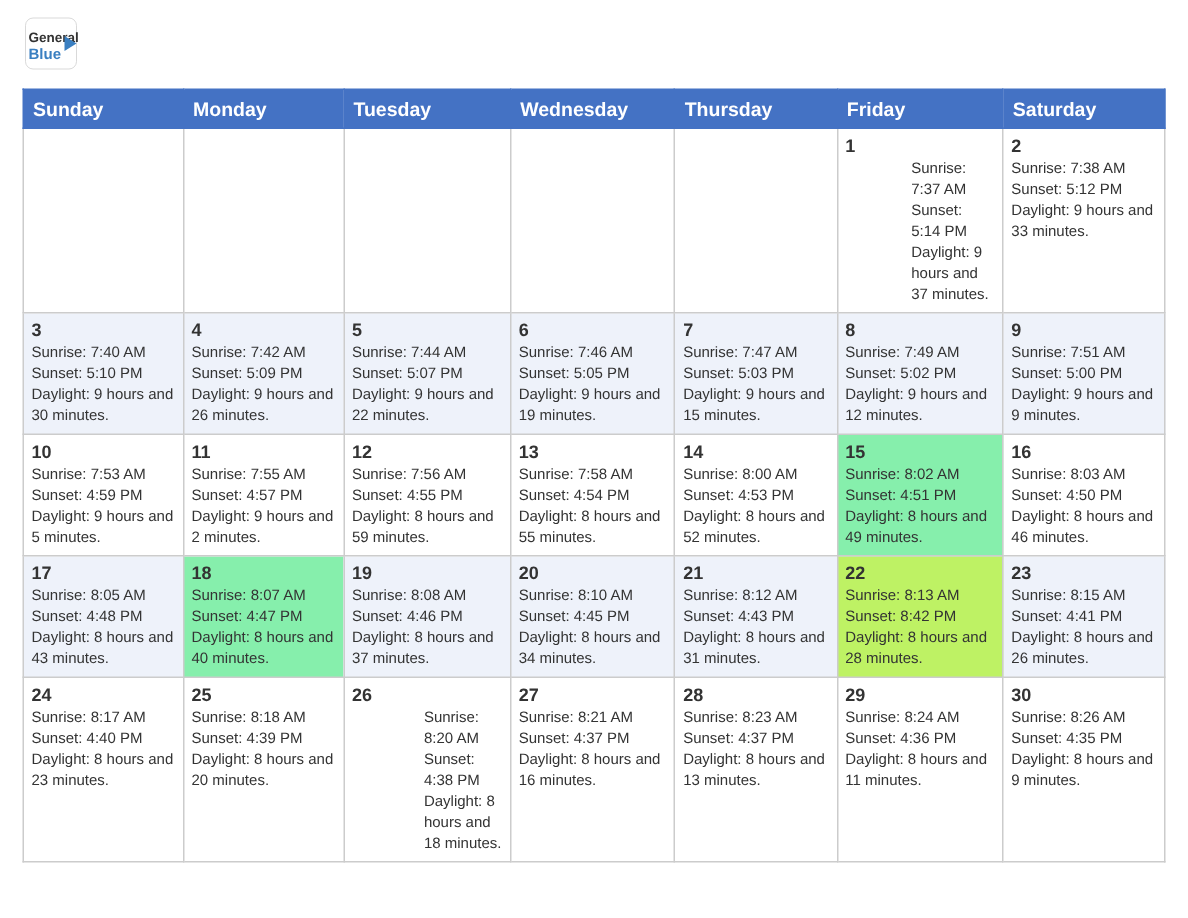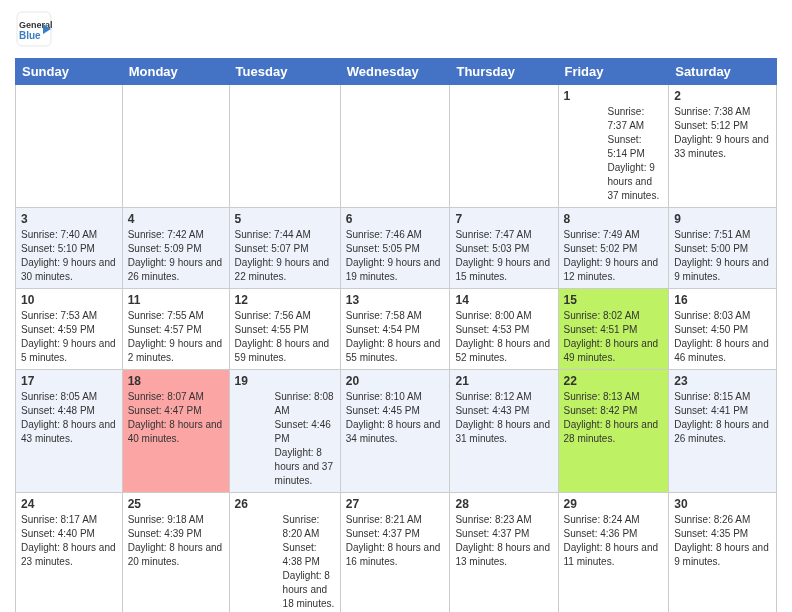--- a/index.html
+++ b/index.html
@@ -142,49 +142,49 @@
             <div class="day-info" style="white-space: pre-line;">Sunrise: 7:58 AM
 Sunset: 4:54 PM
 Daylight: 8 hours and 55 minutes.</div>
           </td>
           <td style="background: rgb(255, 255, 255);">
             <div class="day-num">14</div>
             <div class="day-info" style="white-space: pre-line;">Sunrise: 8:00 AM
 Sunset: 4:53 PM
 Daylight: 8 hours and 52 minutes.</div>
           </td>
-          <td style="background: #bef264;">
+          <td style="background: #86efac;">
             <div class="day-num">15</div>
             <div class="day-info" style="white-space: pre-line;">Sunrise: 8:02 AM
 Sunset: 4:51 PM
 Daylight: 8 hours and 49 minutes.</div>
           </td>
           <td style="background: rgb(255, 255, 255);">
             <div class="day-num">16</div>
             <div class="day-info" style="white-space: pre-line;">Sunrise: 8:03 AM
 Sunset: 4:50 PM
 Daylight: 8 hours and 46 minutes.</div>
           </td>
         </tr>
         <tr class="row-even">
           <td style="background: rgb(238, 242, 250);">
             <div class="day-num">17</div>
             <div class="day-info" style="white-space: pre-line;">Sunrise: 8:05 AM
 Sunset: 4:48 PM
 Daylight: 8 hours and 43 minutes.</div>
           </td>
-          <td style="background: #fca5a5;">
+          <td style="background: #86efac;">
             <div class="day-num">18</div>
             <div class="day-info" style="white-space: pre-line;">Sunrise: 8:07 AM
 Sunset: 4:47 PM
 Daylight: 8 hours and 40 minutes.</div>
           </td>
           <td style="background: rgb(238, 242, 250);">
             <div class="day-num">19</div>
-            <div class="day-info" style="white-space: pre-line; margin-left: 40px;">Sunrise: 8:08 AM
+            <div class="day-info" style="white-space: pre-line;">Sunrise: 8:08 AM
 Sunset: 4:46 PM
 Daylight: 8 hours and 37 minutes.</div>
           </td>
           <td style="background: rgb(238, 242, 250);">
             <div class="day-num">20</div>
             <div class="day-info" style="white-space: pre-line;">Sunrise: 8:10 AM
 Sunset: 4:45 PM
 Daylight: 8 hours and 34 minutes.</div>
           </td>
           <td style="background: rgb(238, 242, 250);">
@@ -208,21 +208,21 @@
         </tr>
         <tr class="row-odd">
           <td style="background: rgb(255, 255, 255);">
             <div class="day-num">24</div>
             <div class="day-info" style="white-space: pre-line;">Sunrise: 8:17 AM
 Sunset: 4:40 PM
 Daylight: 8 hours and 23 minutes.</div>
           </td>
           <td style="background: rgb(255, 255, 255);">
             <div class="day-num">25</div>
-            <div class="day-info" style="white-space: pre-line;">Sunrise: 9:18 AM
+            <div class="day-info" style="white-space: pre-line;">Sunrise: 8:18 AM
 Sunset: 4:39 PM
 Daylight: 8 hours and 20 minutes.</div>
           </td>
           <td style="background: rgb(255, 255, 255);">
             <div class="day-num">26</div>
             <div class="day-info" style="white-space: pre-line; margin-left: 48px;">Sunrise: 8:20 AM
 Sunset: 4:38 PM
 Daylight: 8 hours and 18 minutes.</div>
           </td>
           <td style="background: rgb(255, 255, 255);">

